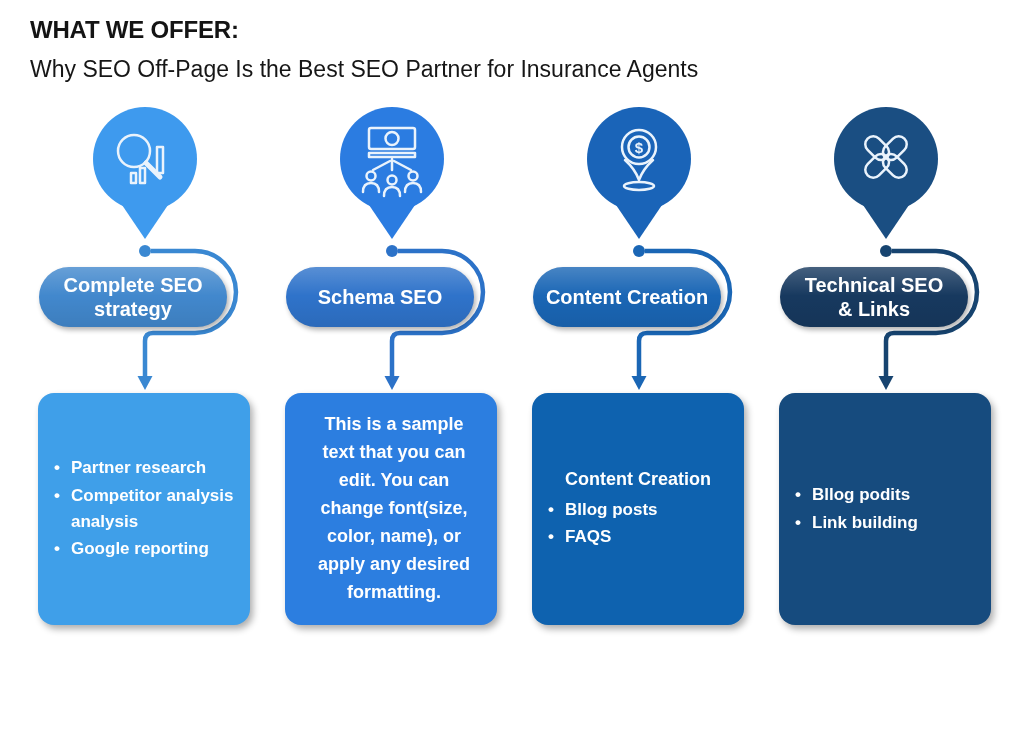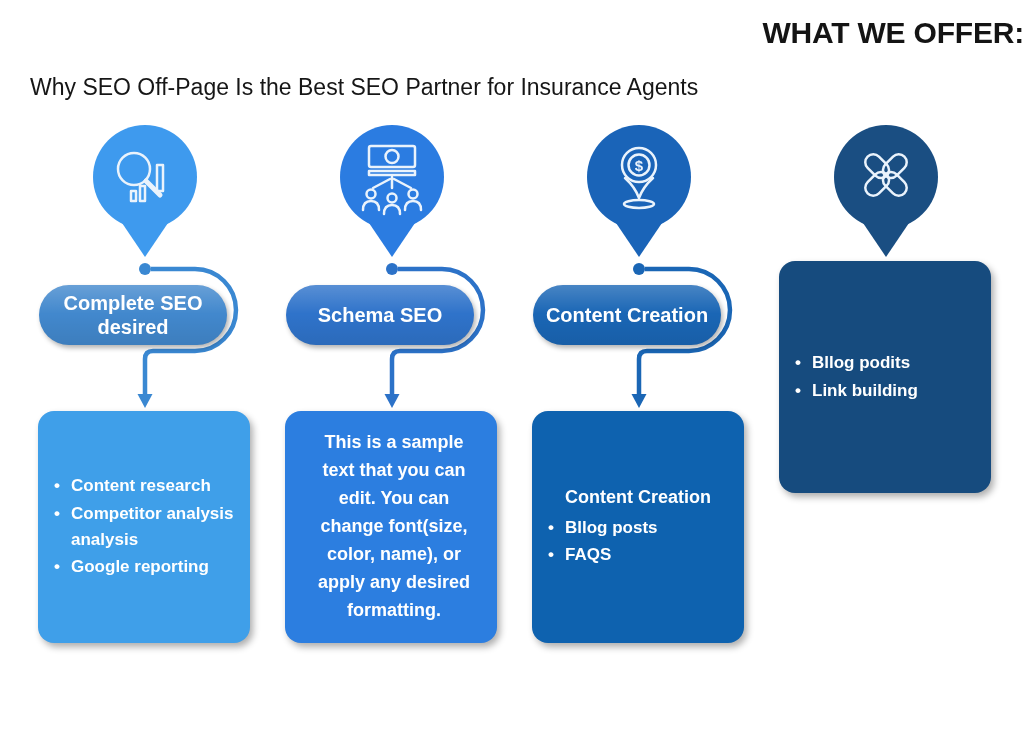--- a/index.html
+++ b/index.html
@@ -1,20 +1,20 @@
 <!DOCTYPE html>
 <html><head>
 <meta charset="utf-8">
 <style>
   * { margin:0; padding:0; box-sizing:border-box; }
   html,body { width:1024px; height:747px; background:#fff; font-family:"Liberation Sans", sans-serif; overflow:hidden; }
 
   .header { padding:16px 0 0 30px; }
-  .title { font-size:30px; font-weight:800; color:#141414; letter-spacing:-0.2px;text-align:right; }
-  .subtitle { font-size:23px; font-weight:400; color:#161616; margin-top:24px; }
+  .title { font-size:24px; font-weight:800; color:#141414; letter-spacing:-0.2px; }
+  .subtitle { font-size:23px; font-weight:400; color:#161616; margin-top:12px; }
 
   .columns { display:flex; gap:11px; margin:24px 0 0 27px; }
   .column { width:236px; position:relative; }
 
   .balloon { width:236px; height:136px; display:block; }
   .balloon .bshape { fill:var(--balloon); }
   .balloon .icon { stroke:#eaf3fc; fill:none; stroke-width:2.5; stroke-linecap:round; stroke-linejoin:round; }
   .balloon .icon text { stroke:none; fill:#eaf3fc; font-weight:bold; font-family:"Liberation Sans", sans-serif; }
 
   .connector-zone { position:relative; height:150px; }
@@ -68,26 +68,26 @@
       </g>
     </svg>
     <div class="connector-zone">
       <svg class="connector" viewBox="0 0 236 150">
         <circle class="dot" cx="118" cy="8" r="6"></circle>
         <path class="cpath" d="M 124 8 H 168 A 41 41 0 0 1 168 90 H 126 Q 118 90 118 98 V 135"></path>
         <polygon class="ahead" points="110.5,133 125.5,133 118,147"></polygon>
       </svg>
       <div class="pill">
         <span>Complete SEO</span>
-        <span>desired</span>
+        <span>strategy</span>
       </div>
     </div>
     <div class="box">
       <ul>
-        <li>Content research</li>
+        <li>Partner research</li>
         <li>Competitor analysis analysis</li>
         <li>Google reporting</li>
       </ul>
     </div>
   </div>
 
   <div class="column" style="--balloon: #2B7CE1; --pill: #2F73CA; --box: #2C7EE0; --connector: #2C72C8;">
     <svg class="balloon" viewBox="0 0 236 136">
       <circle class="bshape" cx="118" cy="52" r="52"></circle>
       <polygon class="bshape" points="93,95 143,95 118,132"></polygon>
@@ -166,20 +166,31 @@
         <g transform="translate(118,50) rotate(45)">
           <rect x="-8" y="-26" width="16" height="27" rx="8"></rect>
           <rect x="-8" y="-1" width="16" height="27" rx="8"></rect>
         </g>
         <g transform="translate(118,50) rotate(-45)">
           <rect x="-8" y="-26" width="16" height="27" rx="8"></rect>
           <rect x="-8" y="-1" width="16" height="27" rx="8"></rect>
         </g>
       </g>
     </svg>
+    <div class="connector-zone">
+      <svg class="connector" viewBox="0 0 236 150">
+        <circle class="dot" cx="118" cy="8" r="6"></circle>
+        <path class="cpath" d="M 124 8 H 168 A 41 41 0 0 1 168 90 H 126 Q 118 90 118 98 V 135"></path>
+        <polygon class="ahead" points="110.5,133 125.5,133 118,147"></polygon>
+      </svg>
+      <div class="pill">
+        <span>Technical SEO</span>
+        <span>&amp; Links</span>
+      </div>
+    </div>
     <div class="box">
       <ul>
         <li>Bllog podits</li>
         <li>Link building</li>
       </ul>
     </div>
   </div>
 
 </div>
 

